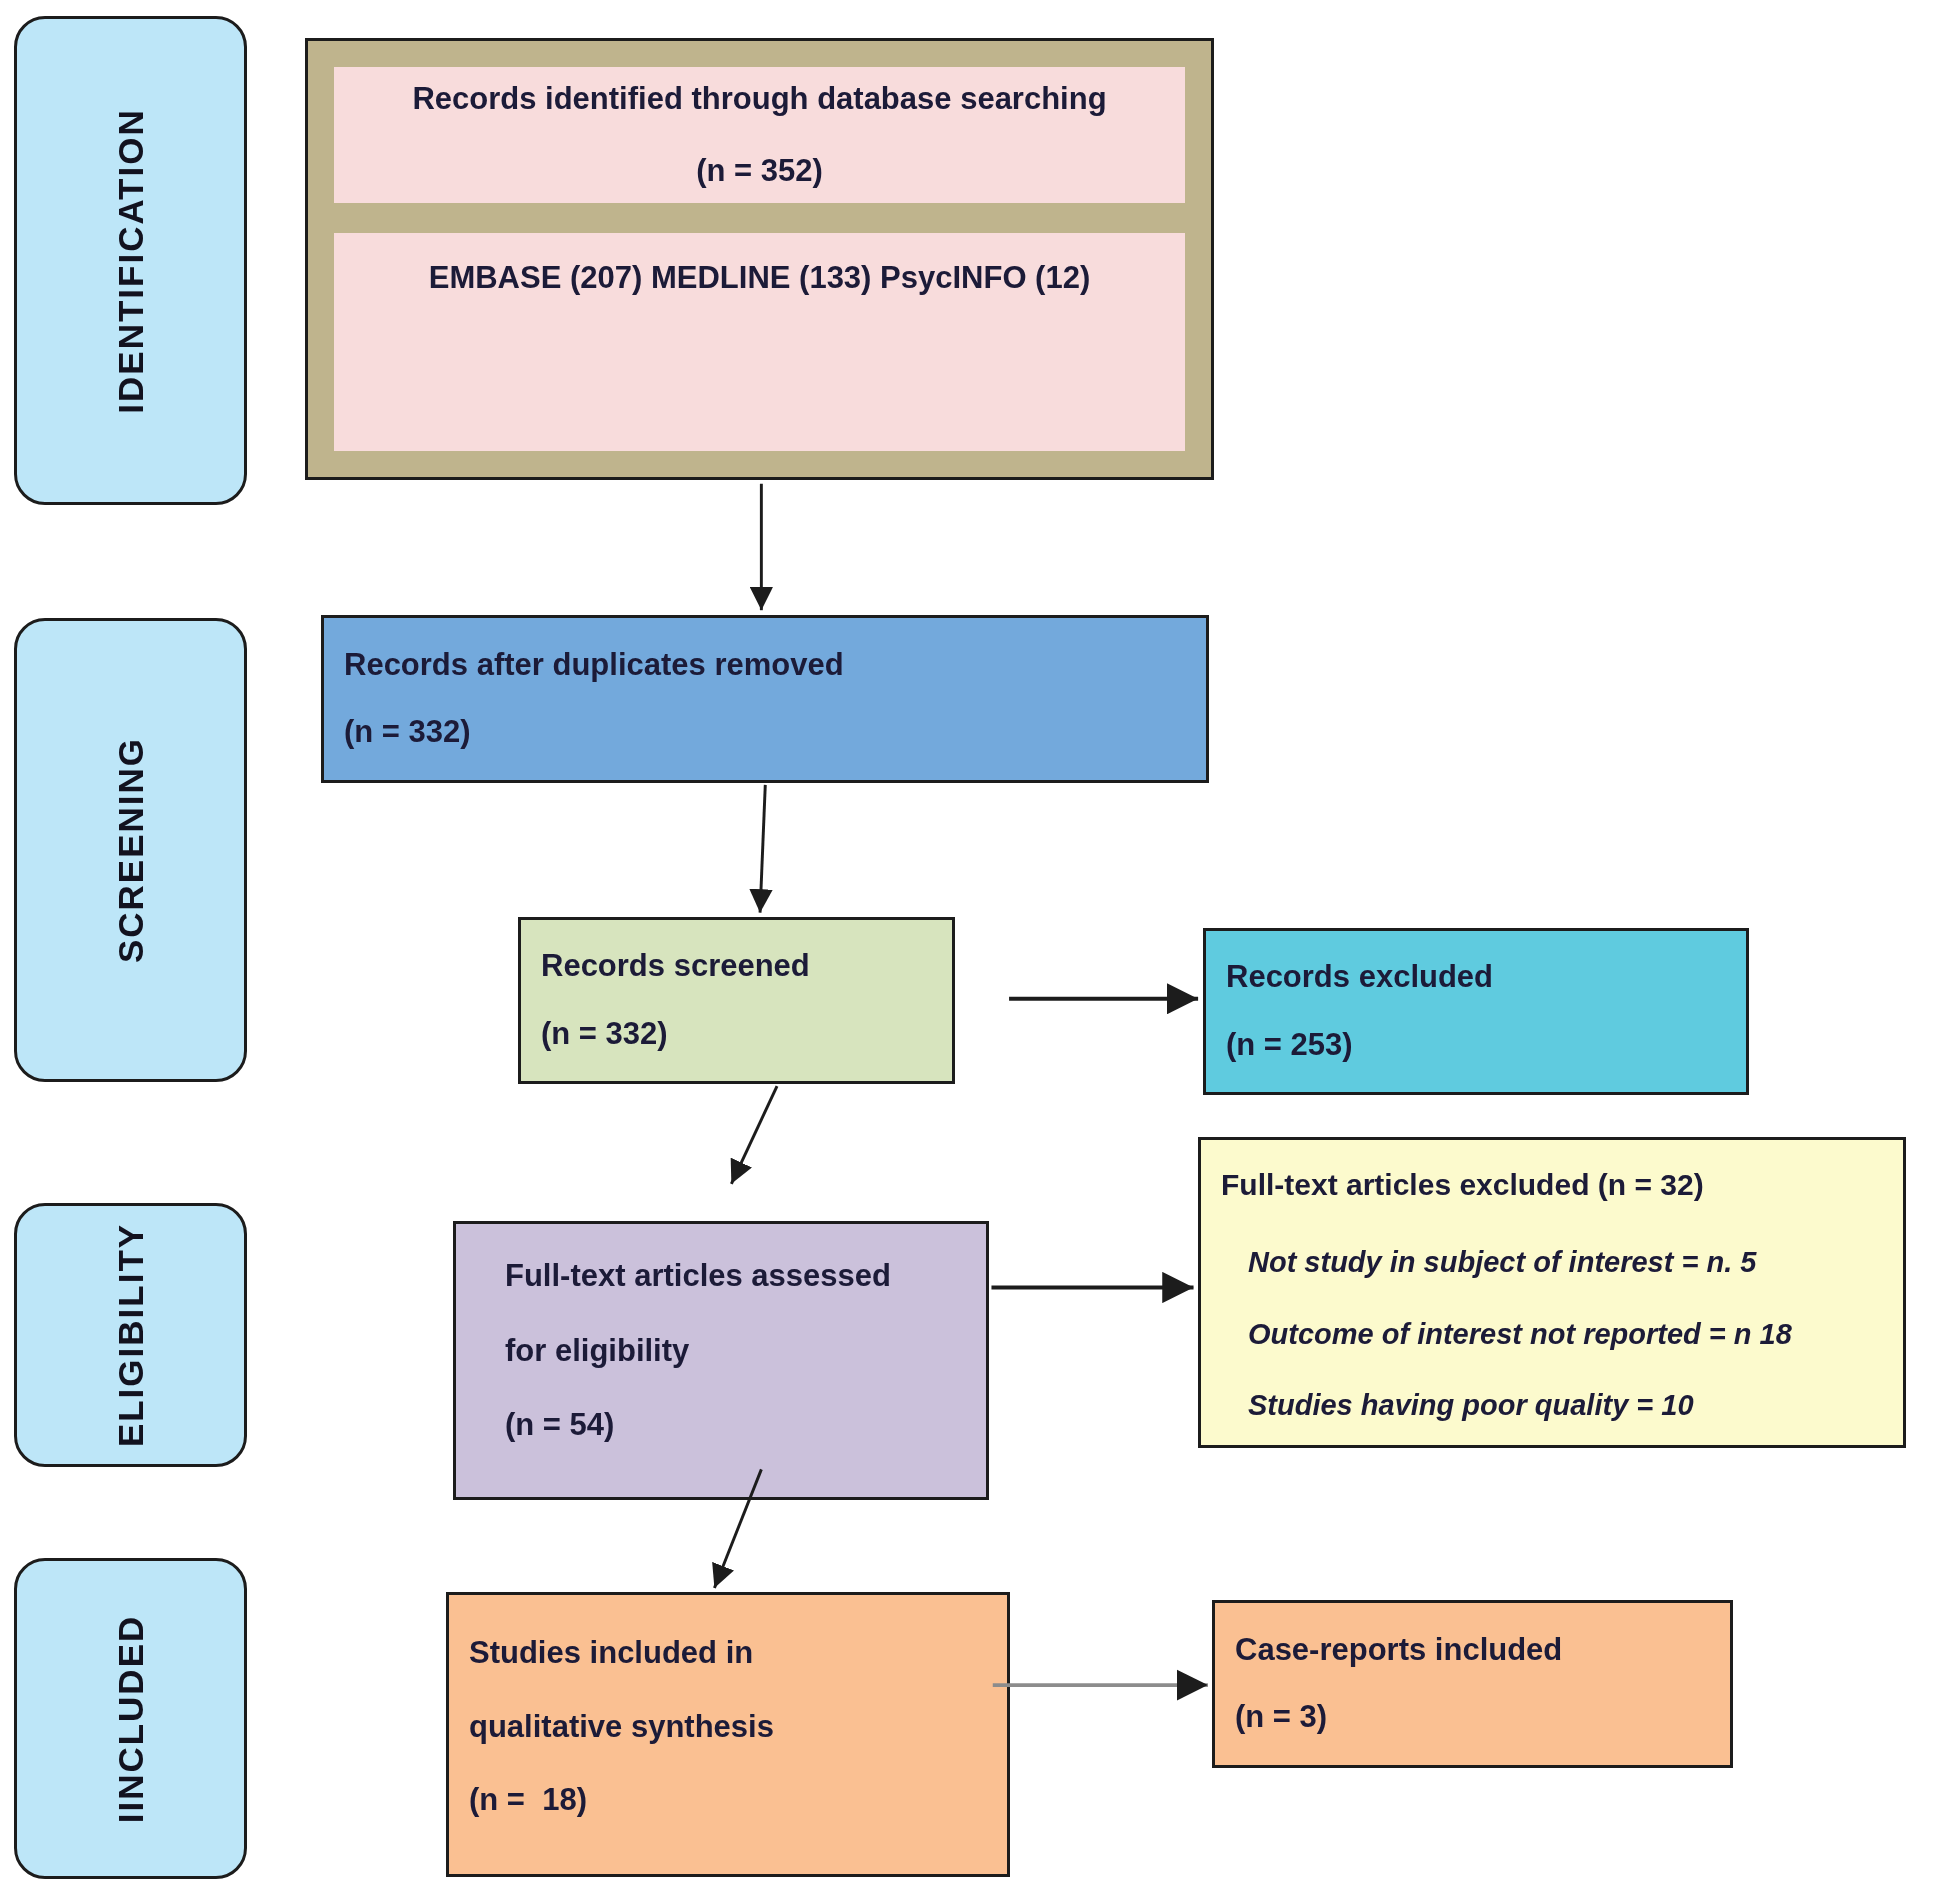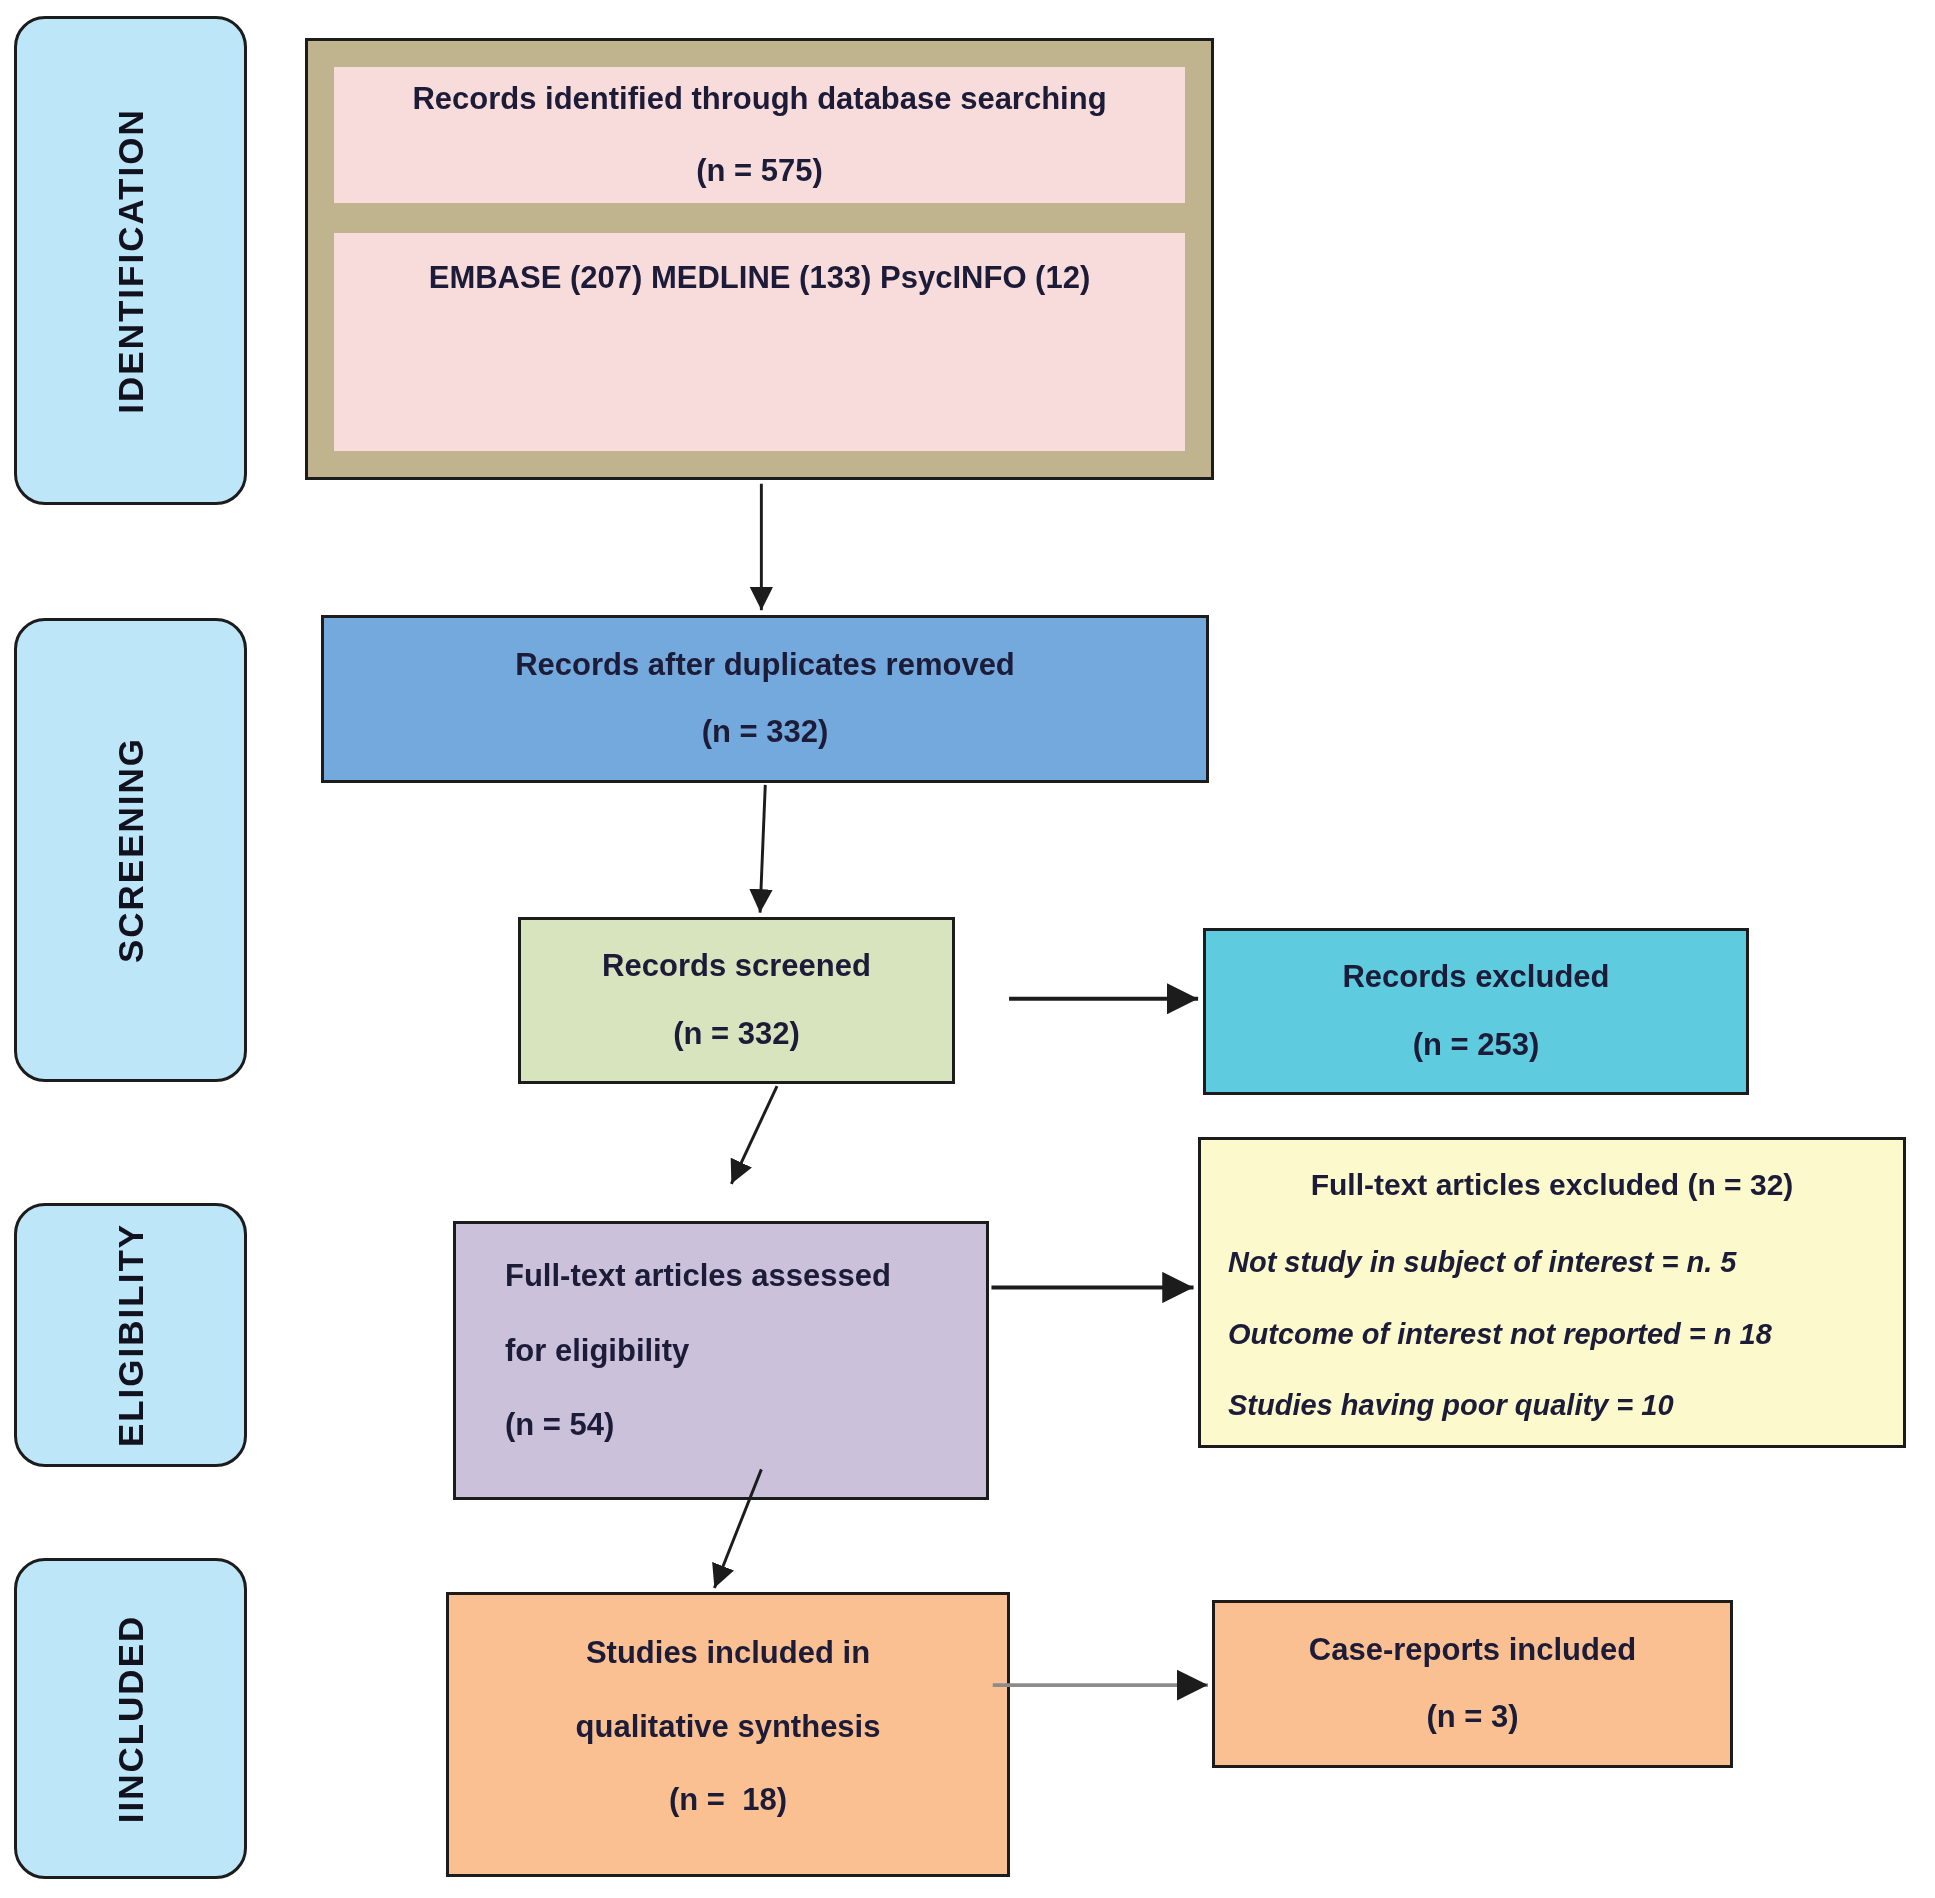--- a/index.html
+++ b/index.html
@@ -27,23 +27,24 @@
     font-size:35px;letter-spacing:2px;
     color:#12121f;
   }
 
   
   .bx{
     position:absolute;
     border:3.9px solid var(--c-border,#1C1C1C);
     box-sizing:border-box;
     display:flex;flex-direction:column;
-    align-items:center;
+    align-items:flex-start;
     font-size:31px;
     line-height:1.18;
+    padding-left:20px;
   }
   .bx .line{white-space:pre;}
 
   
   #box-identified{
     background:var(--c-tan_fill,#BFB48D);
     padding:26px;
     align-items:stretch;
   }
   .pink-panel{
@@ -108,21 +109,21 @@
   <div class="stage" style="left:14.3px;top:1203px;width:233px;height:264px;">
     <span class="vtext">ELIGIBILITY</span>
   </div>
   <div class="stage" style="left:14.3px;top:1558px;width:233px;height:321px;">
     <span class="vtext">IINCLUDED</span>
   </div>
 
   <div class="bx" id="box-identified" style="left:305px;top:38px;width:909px;height:442px;">
     <div class="pink-panel" id="pink-top">
       <div class="line">Records identified through database searching</div>
-      <div class="line">(n = 575)</div>
+      <div class="line">(n = 352)</div>
     </div>
     <div id="pink-gap"></div>
     <div class="pink-panel" id="pink-bottom">
       <div class="line">EMBASE (207) MEDLINE (133) PsycINFO (12)</div>
     </div>
   </div>
 
   <div class="bx" id="box-duplicates" style="left:321px;top:615px;width:888px;height:168px;">
     <div class="line">Records after duplicates removed</div>
     <div class="line">(n = 332)</div>

